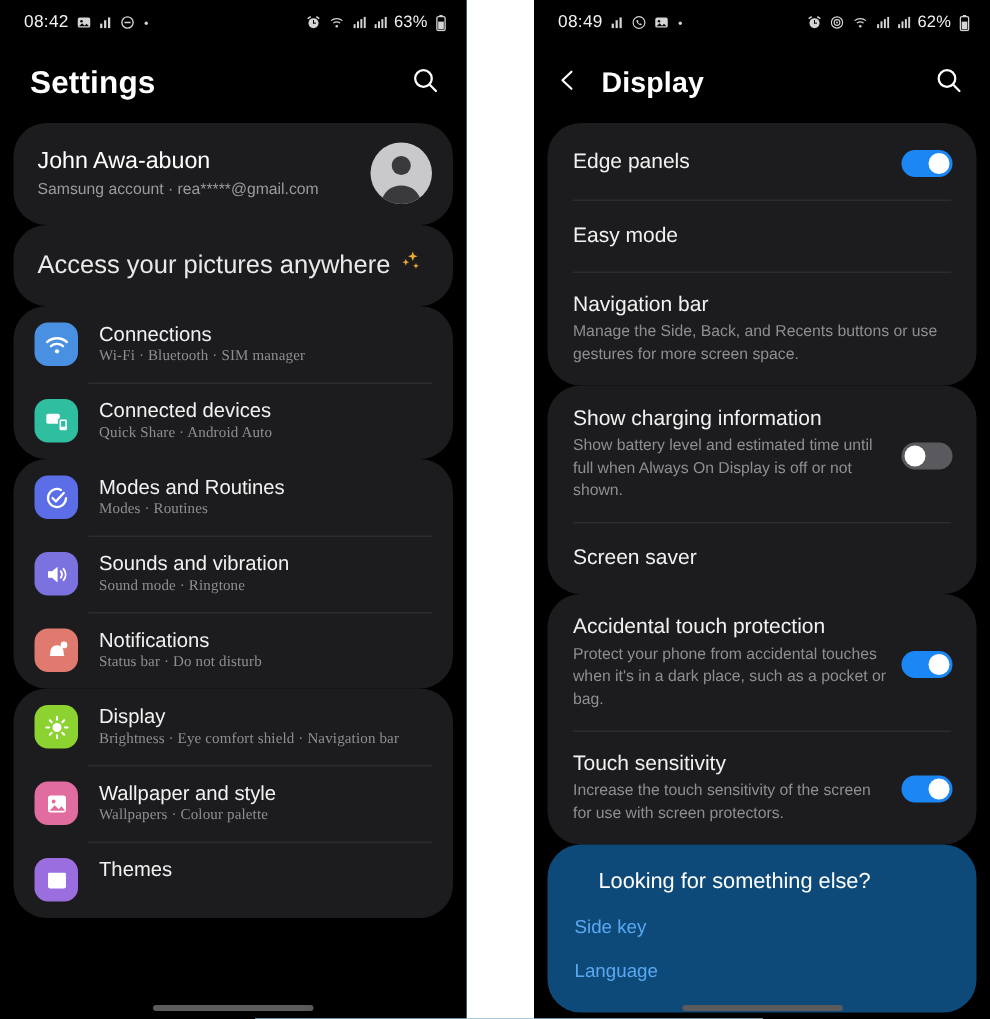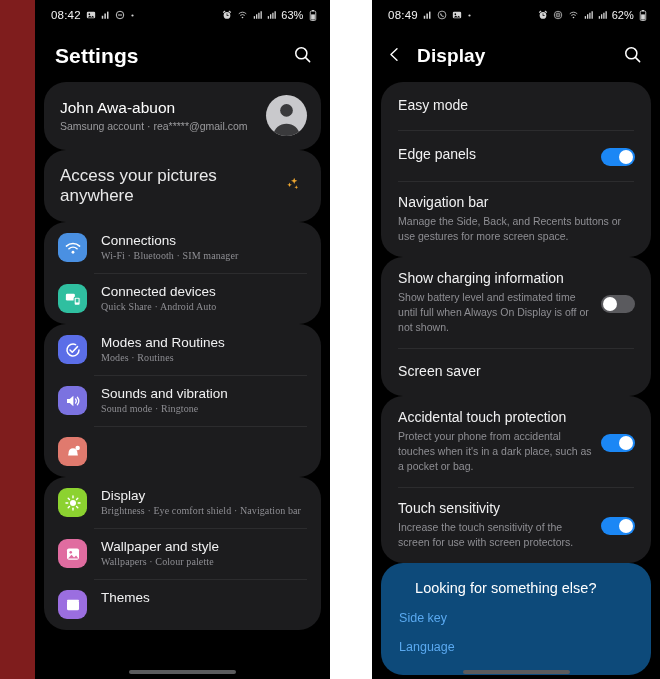--- a/index.html
+++ b/index.html
@@ -2,21 +2,21 @@
 <html><head>
 <meta charset="utf-8">
 <style>
   * { margin:0; padding:0; box-sizing:border-box; }
   html, body {
     width:660px; height:679px;
     background:#ffffff;
     font-family:"Liberation Sans", sans-serif;
     overflow:hidden;
   }
-  .stage { position:relative; width:660px; height:679px; background:#7f1d1d; display:flex;padding-left:35px; }
+  .stage { position:relative; width:660px; height:679px; background:#0369a1; display:flex; }
 
   
   .panel {
     position:relative;
     background:#000000;
     overflow:hidden;
     height:679px;
   }
   .panel-left  { width:311px; }
   .gap         { width:45px; background:#ffffff; height:679px; }
@@ -325,20 +325,24 @@
             <div class="stitle">Sounds and vibration</div>
             <div class="ssub">Sound mode  ·  Ringtone</div>
           </div>
         </div>
         <div class="srow">
           <div class="sicon" style="background:#e07a6e">
             <svg width="18" height="18" viewBox="0 0 24 24">
                 <path d="M5.5 16.5c0-1 .6-1.4.6-3.4 0-3.6 2.4-6.2 5.9-6.2s5.9 2.6 5.9 6.2c0 2 .6 2.4.6 3.4z" fill="#fff"></path>
                 <circle cx="18.2" cy="6.6" r="3" fill="#fff"></circle>
               </svg>
+          </div>
+          <div class="stext">
+            <div class="stitle">Notifications</div>
+            <div class="ssub">Status bar  ·  Do not disturb</div>
           </div>
         </div>
       </div>
 
       <div class="card tight">
         <div class="srow">
           <div class="sicon" style="background:#8cd230">
             <svg width="18" height="18" viewBox="0 0 24 24">
                 <circle cx="12" cy="12" r="4" fill="#fff"></circle>
                 <g stroke="#fff" stroke-width="1.9" stroke-linecap="round">
@@ -492,30 +496,30 @@
             </svg>
         </span>
       </div>
     </div>
 
     <div class="body">
 
       <div class="card">
         <div class="drow single">
           <div class="drow-text">
-            <div class="dtitle">Easy mode</div>
-          </div>
-        </div>
-        <div class="drow single">
-          <div class="drow-text">
             <div class="dtitle">Edge panels</div>
           </div>
           <div class="toggle on">
               <div class="knob"></div>
             </div>
+        </div>
+        <div class="drow single">
+          <div class="drow-text">
+            <div class="dtitle">Easy mode</div>
+          </div>
         </div>
         <div class="drow">
           <div class="drow-text">
             <div class="dtitle">Navigation bar</div>
             <div class="ddesc">Manage the Side, Back, and Recents buttons or use gestures for more screen space.</div>
           </div>
         </div>
       </div>
 
       <div class="card">

